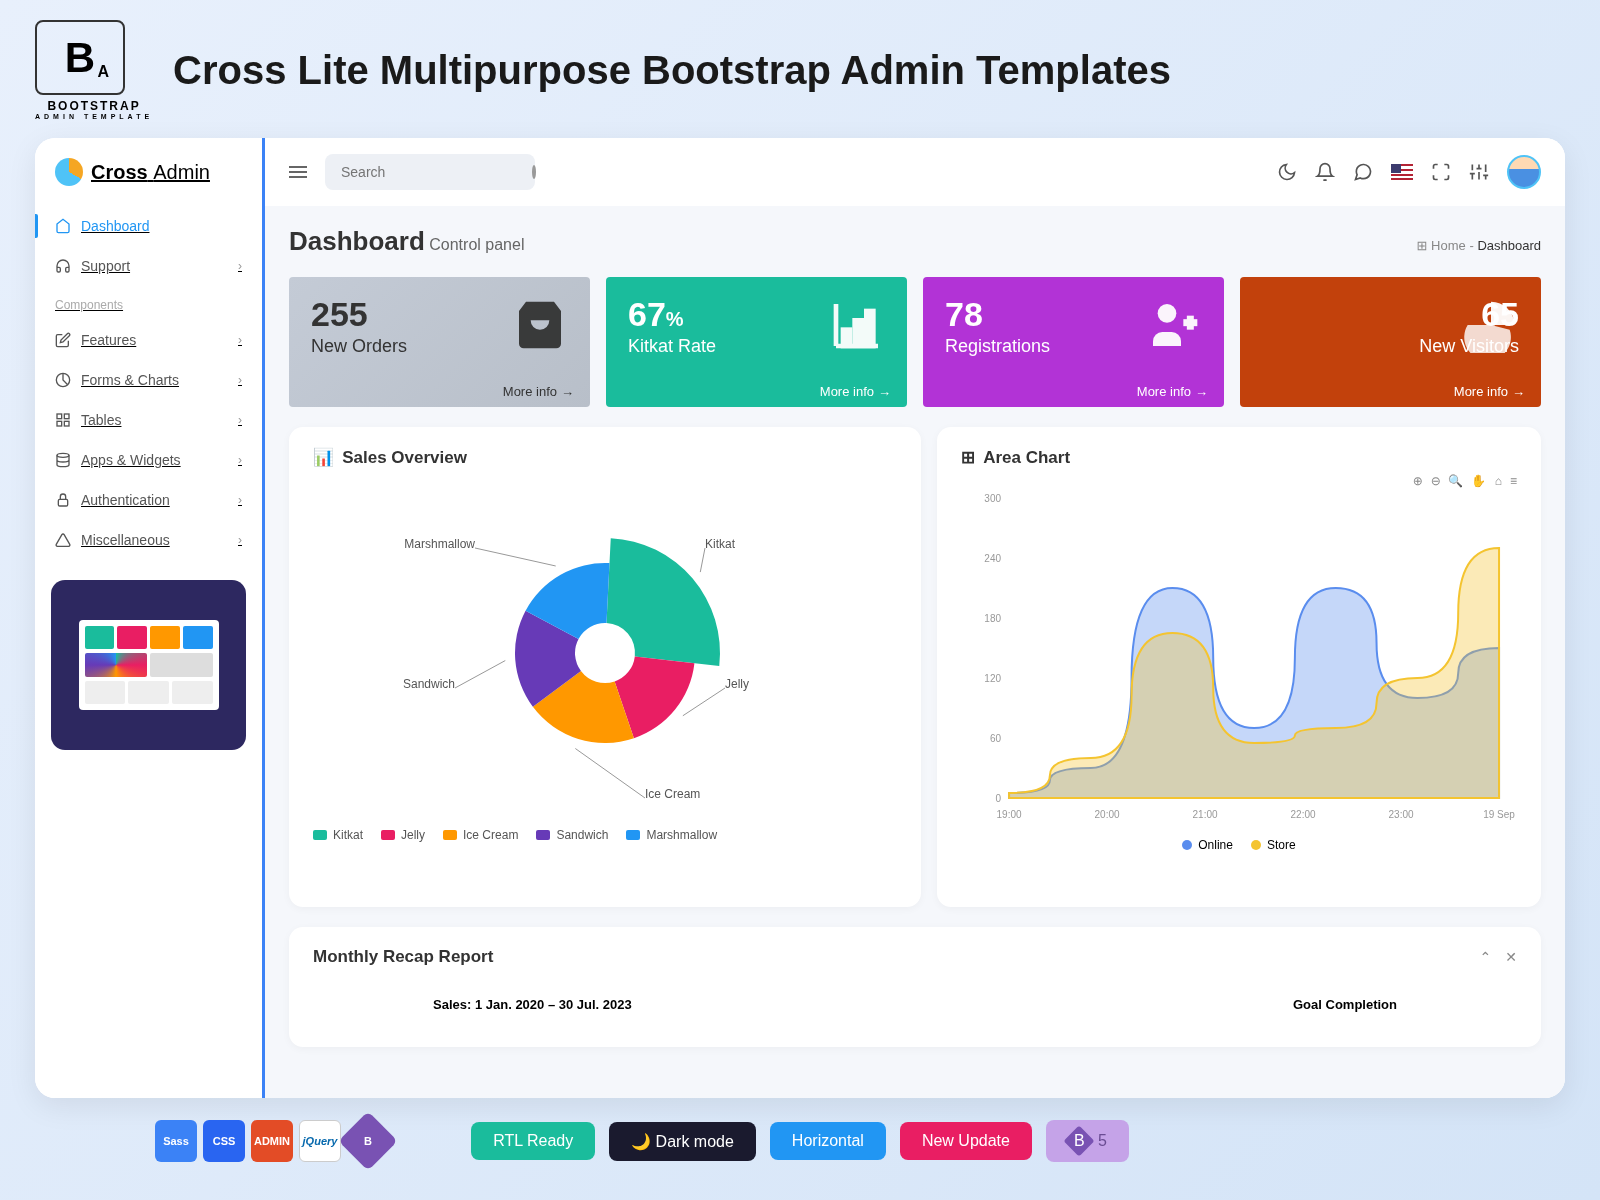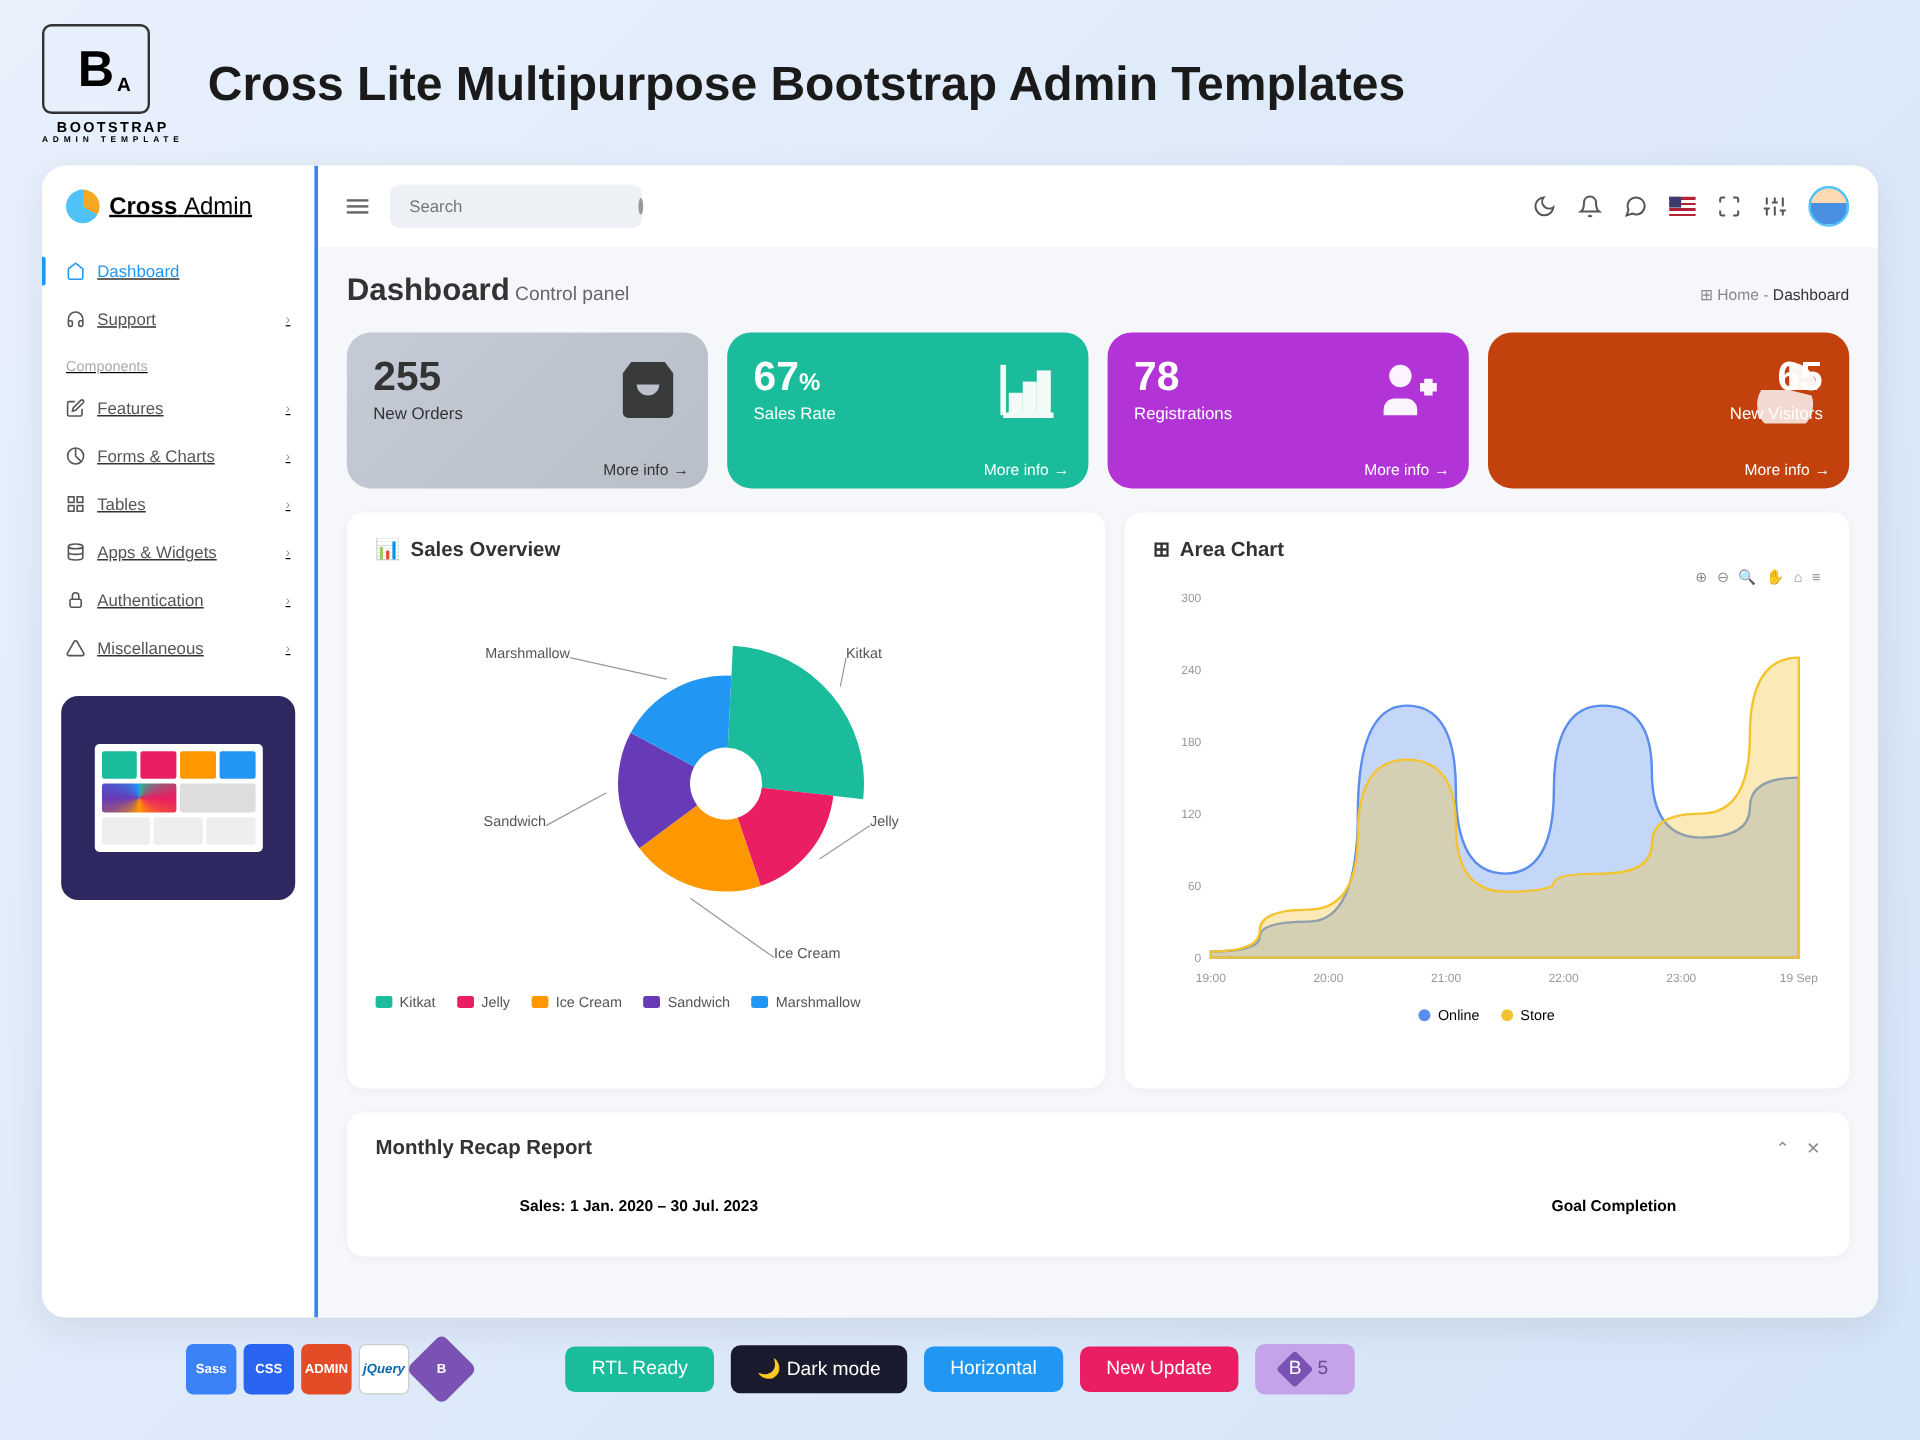--- a/index.html
+++ b/index.html
@@ -40,28 +40,28 @@
 .flag { width: 22px; height: 16px; background: linear-gradient(to bottom, #b22234 0%, #b22234 15%, #fff 15%, #fff 30%, #b22234 30%, #b22234 45%, #fff 45%, #fff 60%, #b22234 60%, #b22234 75%, #fff 75%, #fff 90%, #b22234 90%); position: relative; }
 .flag::before { content: ''; position: absolute; top: 0; left: 0; width: 10px; height: 9px; background: #3c3b6e; }
 .avatar { width: 34px; height: 34px; border-radius: 50%; background: linear-gradient(#ffd9b3 40%, #4a90e2 40%); border: 2px solid #4fc3f7; }
 .content-body { padding: 20px 24px; overflow: hidden; }
 .page-header { display: flex; justify-content: space-between; align-items: baseline; margin-bottom: 20px; }
 .page-title { font-size: 26px; font-weight: 600; color: #333; }
 .page-subtitle { font-size: 16px; font-weight: 400; color: #666; }
 .breadcrumb { font-size: 13px; color: #888; }
 .breadcrumb .active { color: #333; }
 .stat-row { display: flex; gap: 16px; margin-bottom: 20px; }
-.stat-card { flex: 1; border-radius: 20px; padding: 18px 22px 0; color: #fff; position: relative; height: 130px; display: flex; flex-direction: column; }
+.stat-card { flex: 1; border-radius: 4px; padding: 18px 22px 0; color: #fff; position: relative; height: 130px; display: flex; flex-direction: column; }
 .stat-card.grey { background: linear-gradient(135deg, #c4cbd6, #b8bfc9); color: #333; }
 .stat-card.teal { background: #1abc9c; }
 .stat-card.purple { background: #b233d6; }
 .stat-card.orange { background: #c2410c; text-align: right; }
 .stat-value { font-size: 34px; font-weight: 700; }
 .stat-unit { font-size: 20px; }
-.stat-label { font-size: 14px; margin-top: 2px; }
+.stat-label { font-size: 18px; margin-top: 2px; }
 .stat-icon { position: absolute; right: 22px; top: 20px; font-size: 48px; opacity: 0.95; }
 .more-link { position: absolute; bottom: 8px; right: 16px; font-size: 13px; display: flex; align-items: center; gap: 4px; }
 .chart-row { display: flex; gap: 16px; margin-bottom: 20px; }
 .chart-card { background: #fff; border-radius: 14px; padding: 20px 24px; box-shadow: 0 2px 8px rgba(0,0,0,0.04); }
 .sales-card { flex: 1.05; height: 480px; }
 .area-card { flex: 1; height: 480px; }
 .card-title { font-size: 17px; font-weight: 600; color: #333; display: flex; align-items: center; gap: 8px; }
 .donut-wrap { display: flex; align-items: center; justify-content: center; height: 360px; position: relative; }
 .pie-legend { display: flex; gap: 18px; font-size: 12px; color: #555; }
 .legend-item { display: flex; align-items: center; gap: 6px; }
@@ -290,21 +290,21 @@
           <div class="stat-card grey">
             <div class="stat-value"><span>255</span></div>
             <div class="stat-label">New Orders</div>
             <div class="stat-icon"><svg width="56" height="56" viewBox="0 0 24 24" fill="#333">
                   <path d="M6 2L3 6v14a2 2 0 002 2h14a2 2 0 002-2V6l-3-4zM3 6h18M16 10a4 4 0 01-8 0"></path>
                 </svg></div>
             <div class="more-link"><span>More info</span> →</div>
           </div>
           <div class="stat-card teal">
             <div class="stat-value"><span>67</span><span class="stat-unit">%</span></div>
-            <div class="stat-label">Sales Rate</div>
+            <div class="stat-label">Kitkat Rate</div>
             <div class="stat-icon"><svg width="56" height="56" viewBox="0 0 24 24" fill="none" stroke="#fff" stroke-width="2">
                   <line x1="3" y1="3" x2="3" y2="21"></line>
                   <line x1="3" y1="21" x2="21" y2="21"></line>
                   <rect x="6" y="14" width="3" height="7" fill="#fff"></rect>
                   <rect x="11" y="10" width="3" height="11" fill="#fff"></rect>
                   <rect x="16" y="6" width="3" height="15" fill="#fff"></rect>
                 </svg></div>
             <div class="more-link"><span>More info</span> →</div>
           </div>
           <div class="stat-card purple">

